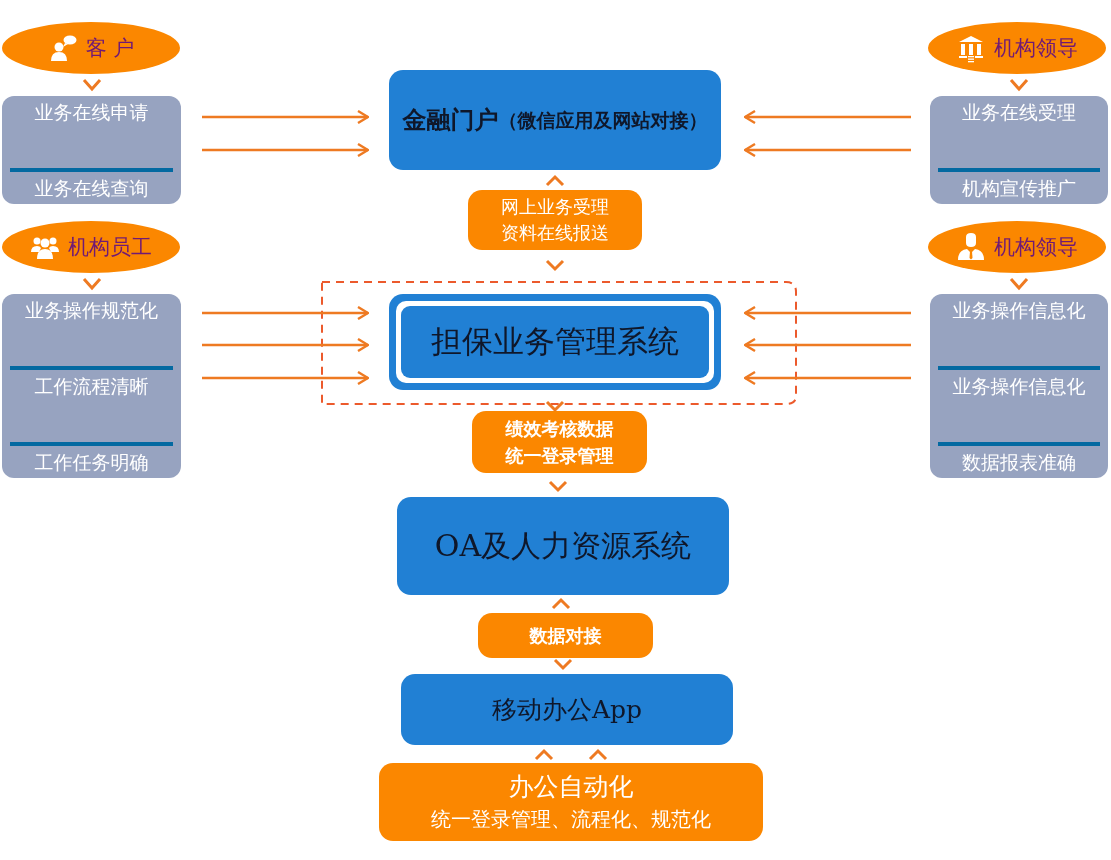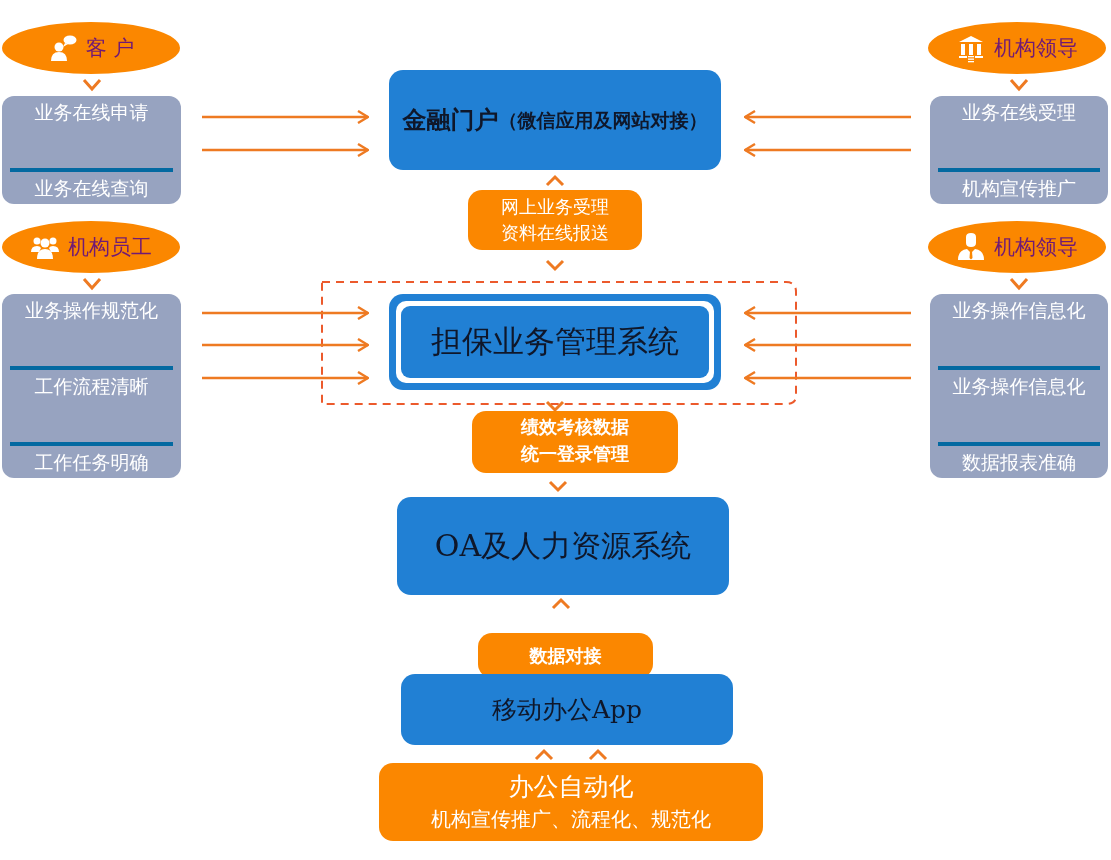--- a/index.html
+++ b/index.html
@@ -154,33 +154,33 @@
   <div>网上业务受理</div>
   <div>资料在线报送</div>
 </div>
 
 <div class="abs" style="left:389px;top:294px;width:332px;height:96px;background:#2180d4;border-radius:14px;"></div>
 <div class="abs" style="left:396px;top:301px;width:318px;height:82px;background:#fff;border-radius:10px;"></div>
 <div class="bbox" style="left:401px;top:306px;width:308px;height:72px;border-radius:9px;">
   <div style="font-size:31px;">担保业务管理系统</div>
 </div>
 
-<div class="obox" style="left:472px;top:411px;width:206px;height:62px;font-size:18px;line-height:27px;font-weight:bold;font-family:Liberation Mono, monospace;">
+<div class="obox" style="left:472px;top:411px;width:175px;height:62px;font-size:18px;line-height:27px;font-weight:bold;">
   <div>绩效考核数据</div>
   <div>统一登录管理</div>
 </div>
 
 <div class="bbox" style="left:397px;top:497px;width:332px;height:98px;">
   <div style="font-size:30px;">OA及人力资源系统</div>
 </div>
 
-<div class="obox" style="left:478px;top:613px;width:175px;height:45px;font-size:18px;font-weight:bold;margin-top:20px;">
+<div class="obox" style="left:478px;top:613px;width:175px;height:45px;font-size:18px;font-weight:bold;">
   <div>数据对接</div>
 </div>
 
 <div class="bbox" style="left:401px;top:674px;width:332px;height:71px;">
   <div style="font-size:25px;">移动办公App</div>
 </div>
 
 <div class="obox" style="left:379px;top:763px;width:384px;height:78px;">
   <div style="font-size:25px;line-height:34px;">办公自动化</div>
-  <div style="font-size:20px;line-height:30px;">机构宣传推广、流程化、规范化</div>
+  <div style="font-size:20px;line-height:30px;">统一登录管理、流程化、规范化</div>
 </div>
 
 </body></html>

